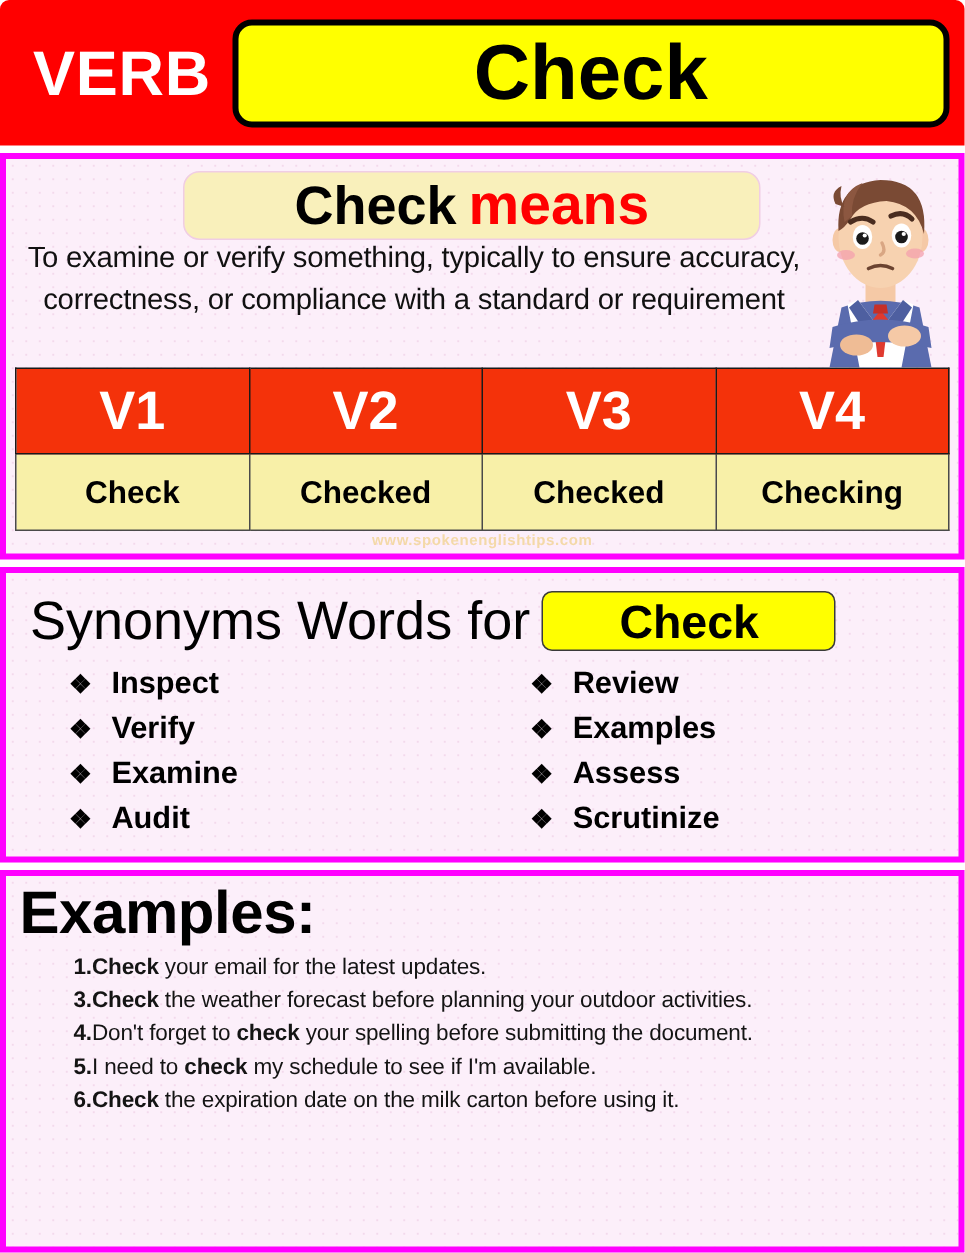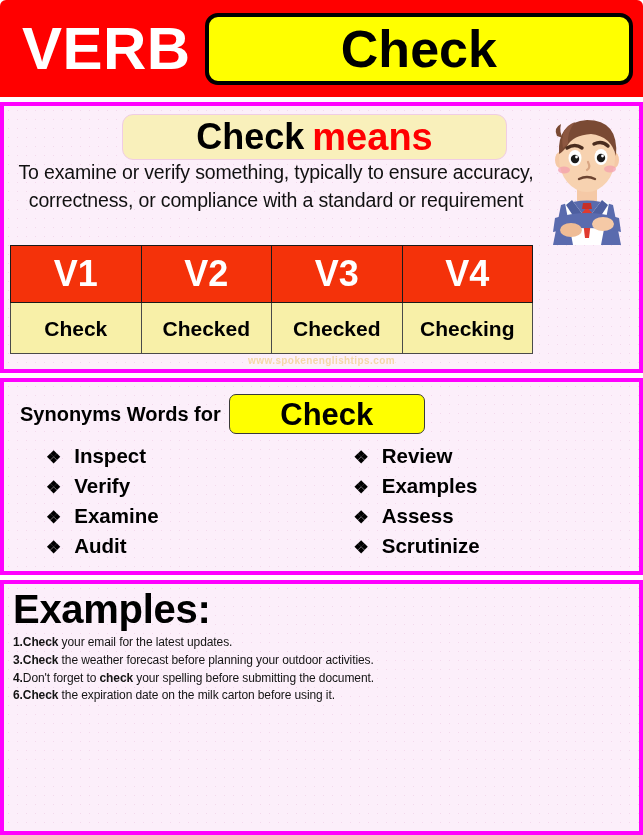--- a/index.html
+++ b/index.html
@@ -29,21 +29,21 @@
     background: #FF0000;
     border-radius: 6px 6px 0 0;
     display: flex;
     align-items: center;
     box-sizing: border-box;
     padding: 0 10px 0 22px;
     flex: none;
   }
   .verb-word {
     color: #FFFFFF;
-    font-size: 60px;
+    font-size: 42px;
     font-weight: bold;
     letter-spacing: 0.5px;
     line-height: 1;
     font-family: "Liberation Sans", sans-serif;
     white-space: nowrap;
   }
   .word-chip {
     flex: 1;
     margin-left: 14px;
     background: #FFFF00;
@@ -128,21 +128,21 @@
     width: 100px;
     height: 137px;
     z-index: 3;
   }
 
   
   .verb-table {
     position: absolute;
     left: 6px;
     top: 139px;
-    width: 523px;
+    width: 623px;
     border-collapse: collapse;
     table-layout: fixed;
   }
   .verb-table th {
     background: #F4320A;
     color: #FFFFFF;
     font-size: 36px;
     font-weight: bold;
     height: 56px;
     border: 1.5px solid #1a1a1a;
@@ -180,22 +180,22 @@
     flex: none;
     padding: 6px 10px 0 10px;
   }
   .syn-title-row {
     display: flex;
     align-items: center;
     height: 52px;
     padding-left: 6px;
   }
   .syn-title {
-    font-size: 20px;
-    font-weight: bold;
+    font-size: 36px;
+    font-weight: normal;
     color: #000000;
     line-height: 1;
     white-space: nowrap;
   }
   .syn-chip {
     margin-left: 8px;
     background: #FFFF00;
     border: 1.5px solid #3a3a3a;
     border-radius: 7px;
     height: 40px;
@@ -247,25 +247,26 @@
     font-size: 40px;
     font-weight: bold;
     color: #000000;
     line-height: 1.15;
     letter-spacing: -0.3px;
   }
   .ex-list {
     margin-top: 2px;
   }
   .ex-item {
-    font-size: 12px;
+    font-size: 15px;
     color: #141414;
     line-height: 1.48;
     letter-spacing: -0.1px;
     white-space: nowrap;
+    margin-left: 36px;
   }
   .ex-item b { font-weight: bold; }
 </style>
 </head>
 <body>
 
 <div class="poster">
 
   <div class="header">
     <div class="verb-word">VERB</div>
@@ -395,17 +396,18 @@
       </div>
     </div>
   </div>
 
   <div class="section ex-section">
     <div class="ex-title">Examples:</div>
     <div class="ex-list" id="examples-list">
         <div class="ex-item"><b>1.</b><b>Check</b><span> your email for the latest updates.</span></div>
         <div class="ex-item"><b>3.</b><b>Check</b><span> the weather forecast before planning your outdoor activities.</span></div>
         <div class="ex-item"><b>4.</b><span>Don't forget to </span><b>check</b><span> your spelling before submitting the document.</span></div>
+        <div class="ex-item"><b>5.</b><span>I need to </span><b>check</b><span> my schedule to see if I'm available.</span></div>
         <div class="ex-item"><b>6.</b><b>Check</b><span> the expiration date on the milk carton before using it.</span></div>
       </div>
   </div>
 
 </div>
 
 </body></html>

